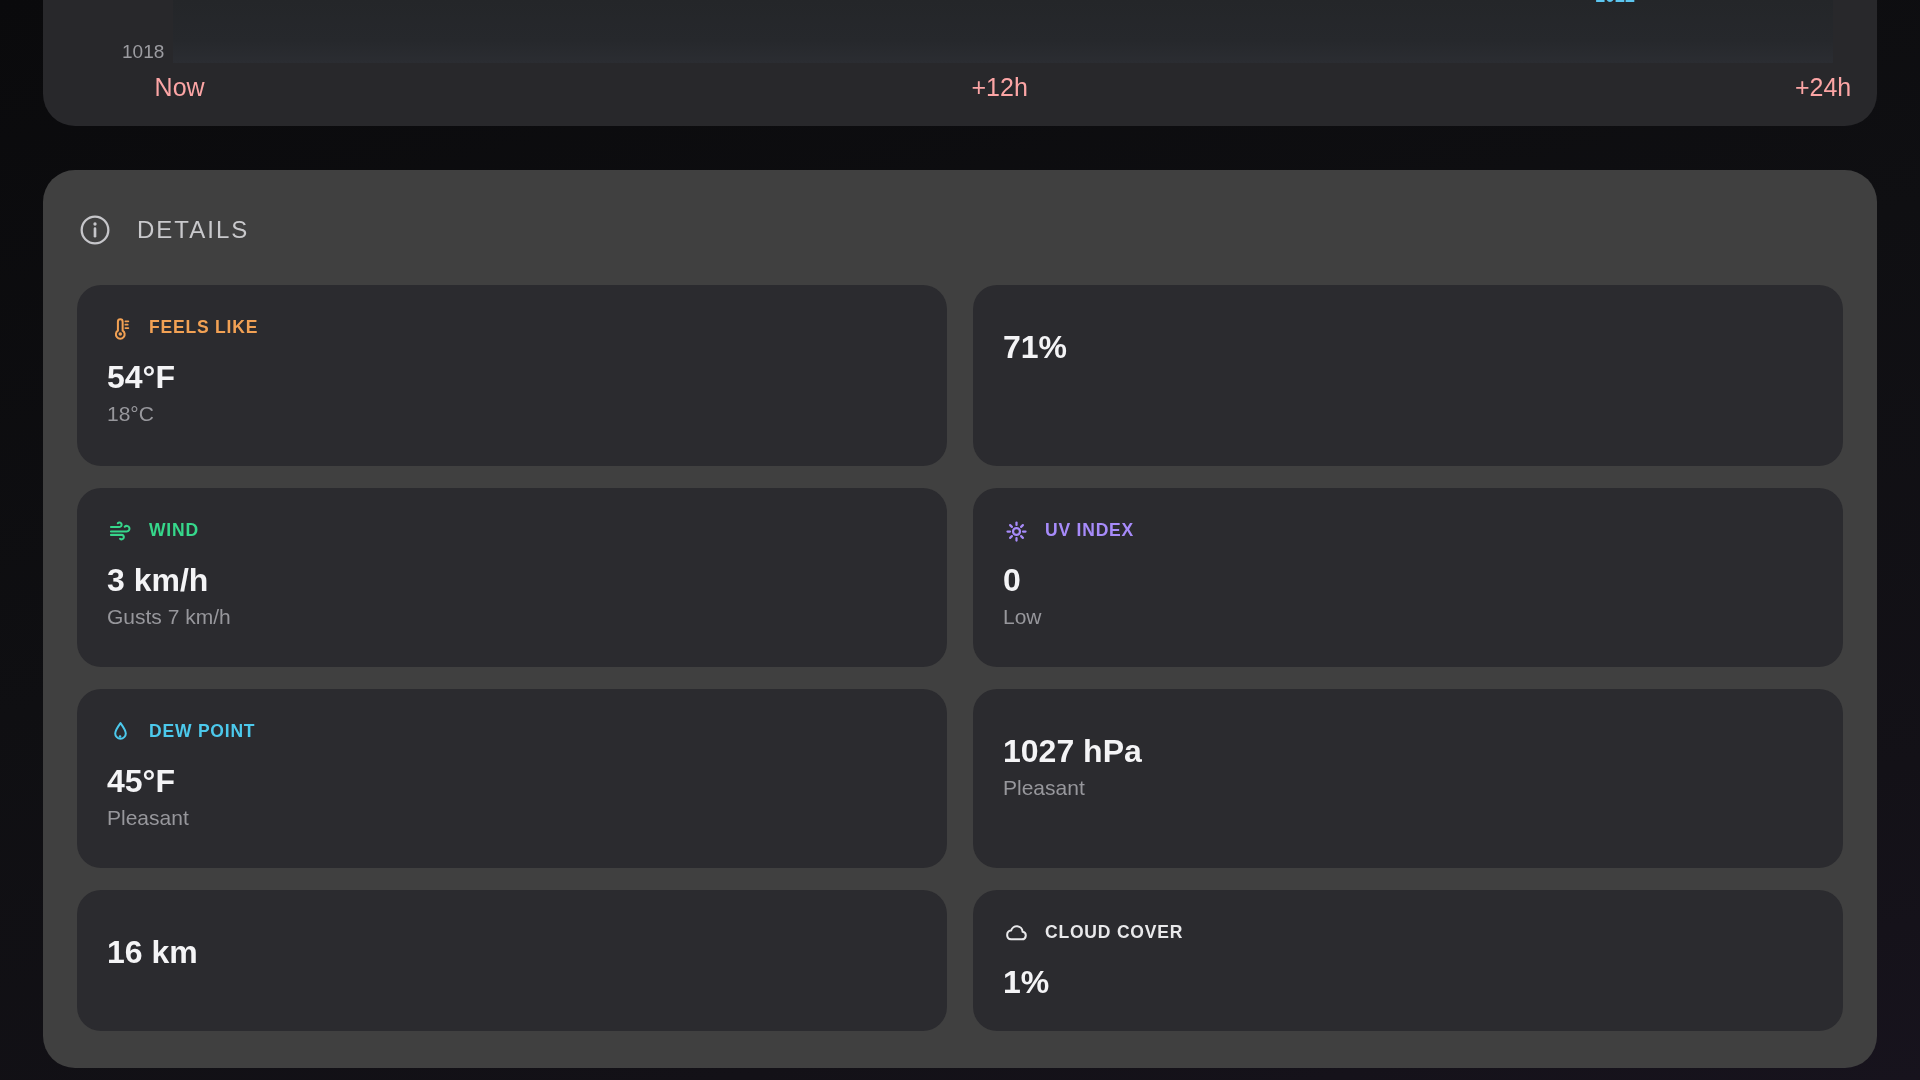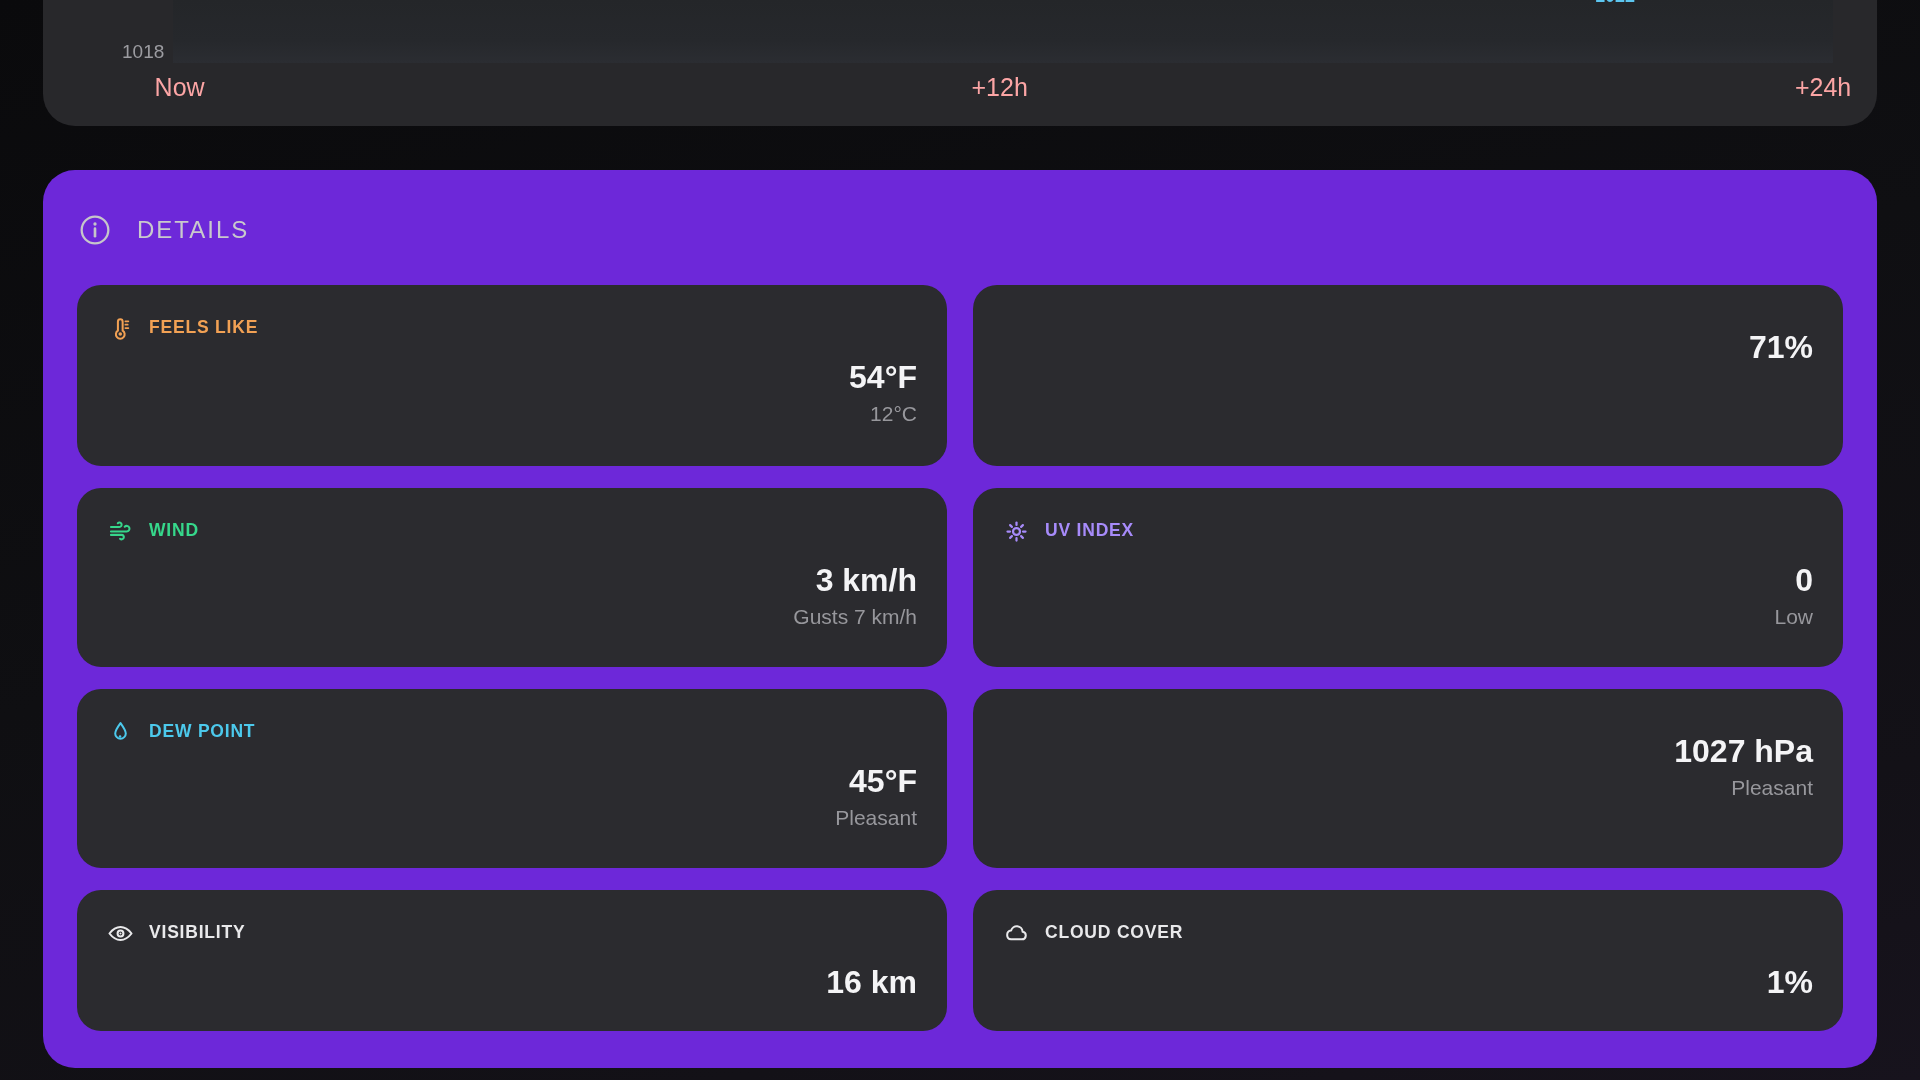--- a/index.html
+++ b/index.html
@@ -34,35 +34,34 @@
     position:absolute; transform:translateX(-50%);
     font-size:25px; color:#fca5a5; line-height:1.1; white-space:nowrap;
   }
   .tick-0 { left:0.4%; }
   .tick-1 { left:49.8%; }
   .tick-2 { left:99.4%; }
 
   
   .details-card {
     position:absolute; left:43px; top:170px; width:1834px; height:898px;
-    background:#6d28d9; border-radius:32px;
+    background:#404040; border-radius:32px;
   }
   .details-header {
     position:absolute; left:36px; top:43px; height:34px;
     display:flex; align-items:center; gap:26px;
   }
   .details-title {
     font-size:24px; font-weight:500; letter-spacing:2px; color:#c9c9cc; line-height:1;
   }
   .metrics-grid {
     position:absolute; left:34px; top:115px; width:1766px;
     display:grid; grid-template-columns:1fr 1fr;
     grid-template-rows:181px 179px 179px 141px;
     gap:22px 26px;
-    text-align:right;
   }
   .metric-card {
     background:#2b2b2f; border-radius:24px;
     padding:28px 30px 0 30px; box-sizing:border-box;
   }
   .metric-head { display:flex; align-items:center; gap:15px; height:30px; }
   .metric-label {
     font-size:17.5px; font-weight:700; letter-spacing:0.8px; line-height:1;
     text-transform:uppercase;
   }
@@ -113,21 +112,21 @@
         <svg class="icon" width="27" height="27" viewBox="0 0 24 24" fill="none" stroke="#f2a154" stroke-width="1.8" stroke-linecap="round" stroke-linejoin="round">
           <path d="M9.7 13.9V5.9a2.1 2.1 0 0 1 4.2 0v8a3.9 3.9 0 1 1-4.2 0z"></path>
           <circle cx="11.8" cy="16.9" r="1.6" fill="#f2a154" stroke="none"></circle>
           <line x1="16.3" y1="5.6" x2="19" y2="5.6" stroke-width="1.5"></line>
           <line x1="16.3" y1="8.6" x2="18.4" y2="8.6" stroke-width="1.5"></line>
           <line x1="16.3" y1="11.6" x2="19" y2="11.6" stroke-width="1.5"></line>
         </svg>
         <span class="metric-label c-orange">FEELS LIKE</span>
       </div>
       <div class="metric-value">54°F</div>
-      <div class="metric-sub">12°C</div>
+      <div class="metric-sub">18°C</div>
     </div>
 
     <div class="metric-card">
       <div class="metric-value">71%</div>
     </div>
 
     <div class="metric-card">
       <div class="metric-head">
         <svg class="icon" width="27" height="27" viewBox="0 0 24 24" fill="none" stroke="#36d78b" stroke-width="1.8" stroke-linecap="round" stroke-linejoin="round">
           <path d="M9.59 4.59A2 2 0 1 1 11 8H3.5"></path>
@@ -170,28 +169,20 @@
       <div class="metric-value">45°F</div>
       <div class="metric-sub">Pleasant</div>
     </div>
 
     <div class="metric-card">
       <div class="metric-value">1027 hPa</div>
       <div class="metric-sub">Pleasant</div>
     </div>
 
     <div class="metric-card">
-      <div class="metric-head">
-        <svg class="icon" width="27" height="27" viewBox="0 0 24 24" fill="none" stroke="#e9e9eb" stroke-width="1.8" stroke-linecap="round" stroke-linejoin="round">
-          <path d="M2.2 12C5.2 8.1 8.4 6.3 12 6.3s6.8 1.8 9.8 5.7c-3 3.9-6.2 5.7-9.8 5.7S5.2 15.9 2.2 12z"></path>
-          <circle cx="12" cy="12" r="2.6"></circle>
-          <circle cx="12" cy="12" r="0.9" fill="#e9e9eb" stroke="none"></circle>
-        </svg>
-        <span class="metric-label c-white">VISIBILITY</span>
-      </div>
       <div class="metric-value">16 km</div>
     </div>
 
     <div class="metric-card">
       <div class="metric-head">
         <svg class="icon" width="27" height="27" viewBox="0 0 24 24" fill="none" stroke="#e9e9eb" stroke-width="1.8" stroke-linecap="round" stroke-linejoin="round">
           <path d="M7.2 17.2h9.6a3.4 3.4 0 0 0 .6-6.75 5.2 5.2 0 0 0-10.2-1.1 3.95 3.95 0 0 0 0 7.85z"></path>
         </svg>
         <span class="metric-label c-white">CLOUD COVER</span>
       </div>

